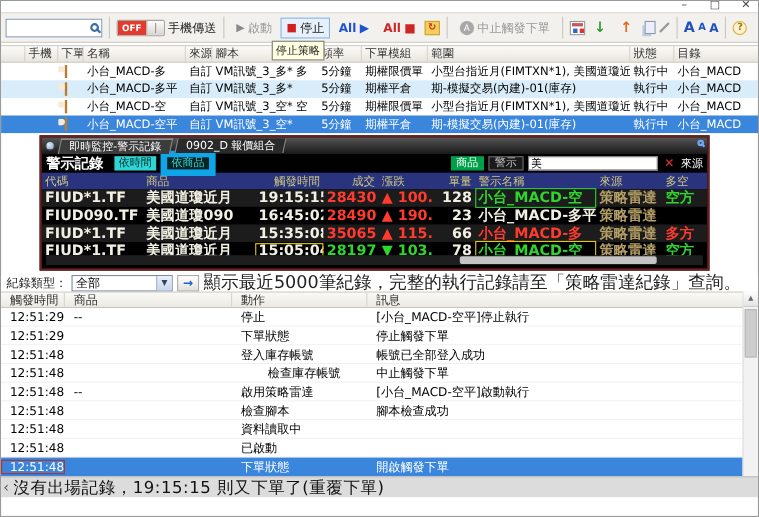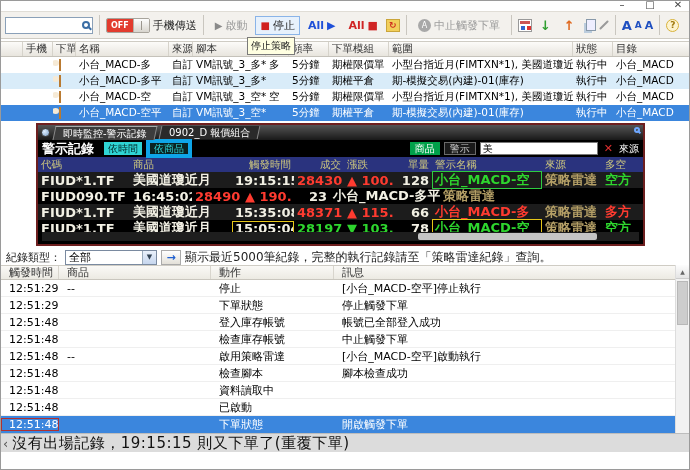--- a/index.html
+++ b/index.html
@@ -68,21 +68,21 @@
            border:2px solid #6e1f1f; z-index:20; }
   .ptabs { display:flex; align-items:center; height:15px; background:linear-gradient(#555,#191919); padding:0 3px; gap:4px; }
   .pround { width:9px; height:9px; border-radius:50%; background:radial-gradient(circle at 35% 35%, #dfeeff, #7aa0c8); border:1px solid #444; flex:none; }
   .ptab { color:#fff; font-size:10px; padding:0 8px; white-space:nowrap; border-left:1px solid #888; border-right:1px solid #888;
           transform:skewX(-12deg); background:#2a2a2a; line-height:13px; }
   .ptab > span { display:inline-block; transform:skewX(12deg); }
   .ptab.active { background:#3c3c3c; border-top:1px solid #aaa; }
   .ptitle { display:flex; align-items:center; height:17px; padding:0 4px; gap:4px; }
   .ptitle-name { color:#fff; font-weight:bold; font-size:13px; margin-right:6px; white-space:nowrap; }
   .pbtn-time { background:#2fd4d4; color:#032a2a; font-size:10px; padding:0 4px; line-height:13px; }
-  .pbtn-prod { background:#0a2323; color:#2fd4d4; border:4px solid #0ea5e9; font-size:10px; padding:0 4px; line-height:11px; }
+  .pbtn-prod { background:#0a2323; color:#2fd4d4; border:6px solid #0ea5e9; font-size:10px; padding:0 4px; line-height:11px; }
   .pspacer { flex:1; }
   .pbtn-green { background:#00a04a; color:#fff; font-size:10px; padding:0 5px; line-height:13px; }
   .pbtn-alert { background:#1a1a1a; color:#c8c8c8; border:1px solid #6a6a6a; font-size:10px; padding:0 5px; line-height:11px; }
   .pfilter { width:118px; height:13px; font-size:10px; font-family:inherit; border:1px solid #777; padding:0 2px; }
   .pclear { color:#e03030; font-weight:bold; font-size:11px; padding:0 2px; }
   .psrc { color:#fff; font-size:10px; white-space:nowrap; }
   .pmag { position:absolute; top:2px; right:3px; width:6px; height:6px; border:2px solid #6fa8ff; border-radius:50%; }
   .pmag::after { content:""; position:absolute; width:4px; height:2px; background:#6fa8ff; transform:rotate(45deg); right:-3px; bottom:-2px; }
   .phead { display:flex; height:15px; background:#2a337e; align-items:center; }
   .phead .pc { color:#cdc77e; font-size:10.5px; }
@@ -97,21 +97,21 @@
   .phthumb { position:absolute; left:63%; width:30%; top:1px; bottom:1px; background:#c4c4c4; border-radius:2px; }
   
   .recctrl { position:absolute; top:248px; left:0; right:0; height:16px; display:flex; align-items:center; gap:4px; padding:0 5px; background:#fff; }
   .reclbl { font-size:11px; color:#222; white-space:nowrap; }
   .combo { display:flex; width:92px; height:15px; border:1px solid #7a8aa0; background:#fff; align-items:center; }
   .combo .val { flex:1; font-size:11px; padding-left:3px; }
   .combo .drop { width:14px; height:13px; background:linear-gradient(#eaf1fb,#c6d6ee); border-left:1px solid #9ab; color:#345; font-size:7px;
                  display:flex; align-items:center; justify-content:center; }
   .gobtn { width:20px; height:15px; border:1px solid #aaa; background:linear-gradient(#fff,#e3e0d8); color:#2060d0; font-weight:bold;
            font-size:11px; display:flex; align-items:center; justify-content:center; }
-  .recnote { font-size:12px; color:#222; white-space:nowrap; overflow:hidden; }
+  .recnote { font-size:16px; color:#222; white-space:nowrap; overflow:hidden; }
   .rechead { position:absolute; top:264px; left:0; width:676px; height:15px; display:flex; align-items:center;
              background:linear-gradient(#faf9f6,#eceae3); border-top:1px solid #cfccc4; border-bottom:1px solid #c9c6be; }
   .rechead .rc { border-right:1px solid #d8d5cd; height:100%; display:flex; align-items:center; color:#333; }
   .rc { font-size:11px; padding-left:8px; white-space:nowrap; overflow:hidden; flex:none; }
   .recbody { position:absolute; top:279px; left:0; width:676px; }
   .rrow { display:flex; height:17px; align-items:center; border-bottom:1px solid #efefef; background:#fff; }
   .rrow.sel { background:#3b86dd; color:#fff; border-bottom:1px solid #3b86dd; }
   .redbox { outline:1px solid #b03030; outline-offset:-1px; }
   .vscroll { position:absolute; top:264px; right:0; width:14px; height:168px; background:#f2f2f2; border-left:1px solid #ddd; }
   .vs-up { height:14px; display:flex; align-items:center; justify-content:center; font-size:6px; color:#666;
@@ -305,33 +305,34 @@
           <div class="pc wht t-r" style="width: 62px;">19:15:15</div>
           <div class="pc red t-r" style="width: 50px;">28430</div>
           <div class="pc red" style="width: 54px;">▲ 100.</div>
           <div class="pc wht t-r" style="width: 34px;">128</div>
           <div class="pc grn boxg" style="width: 110px;">小台_MACD-空</div>
           <div class="pc tan" style="width: 60px;">策略雷達</div>
           <div class="pc grn" style="width: 38px;">空方</div>
         </div>
         <div class="prow">
           <div class="pc wht" style="width: 92px;">FIUD090.TF</div>
+          <div class="pc wht" style="width: 102px;">美國道瓊090</div>
           <div class="pc wht t-r" style="width: 62px;">16:45:02</div>
           <div class="pc red t-r" style="width: 50px;">28490</div>
           <div class="pc red" style="width: 54px;">▲ 190.</div>
           <div class="pc wht t-r" style="width: 34px;">23</div>
           <div class="pc wht" style="width: 110px;">小台_MACD-多平</div>
           <div class="pc tan" style="width: 60px;">策略雷達</div>
           <div class="pc wht" style="width: 38px;"></div>
         </div>
         <div class="prow even">
           <div class="pc wht" style="width: 92px;">FIUD*1.TF</div>
           <div class="pc wht" style="width: 102px;">美國道瓊近月</div>
           <div class="pc wht t-r" style="width: 62px;">15:35:08</div>
-          <div class="pc red t-r" style="width: 50px;">48371</div>
+          <div class="pc red t-r" style="width: 50px;">35065</div>
           <div class="pc red" style="width: 54px;">▲ 115.</div>
           <div class="pc wht t-r" style="width: 34px;">66</div>
           <div class="pc red" style="width: 110px;">小台_MACD-多</div>
           <div class="pc tan" style="width: 60px;">策略雷達</div>
           <div class="pc red" style="width: 38px;">多方</div>
         </div>
         <div class="prow">
           <div class="pc wht" style="width: 92px;">FIUD*1.TF</div>
           <div class="pc wht" style="width: 102px;">美國道瓊近月</div>
           <div class="pc wht t-r boxy" style="width: 62px;">15:05:04</div>
@@ -378,21 +379,21 @@
       </div>
       <div class="rrow">
         <div class="rc" style="width: 58px;">12:51:48</div>
         <div class="rc" style="width: 152px;"></div>
         <div class="rc" style="width: 123px;">登入庫存帳號</div>
         <div class="rc" style="width: 343px;">帳號已全部登入成功</div>
       </div>
       <div class="rrow">
         <div class="rc" style="width: 58px;">12:51:48</div>
         <div class="rc" style="width: 152px;"></div>
-        <div class="rc" style="width: 123px;">檢查庫存帳號</div>
+        <div class="rc" style="width: 123px; text-align: center;">檢查庫存帳號</div>
         <div class="rc" style="width: 343px;">中止觸發下單</div>
       </div>
       <div class="rrow">
         <div class="rc" style="width: 58px;">12:51:48</div>
         <div class="rc" style="width: 152px;">--</div>
         <div class="rc" style="width: 123px;">啟用策略雷達</div>
         <div class="rc" style="width: 343px;">[小台_MACD-空平]啟動執行</div>
       </div>
       <div class="rrow">
         <div class="rc" style="width: 58px;">12:51:48</div>

